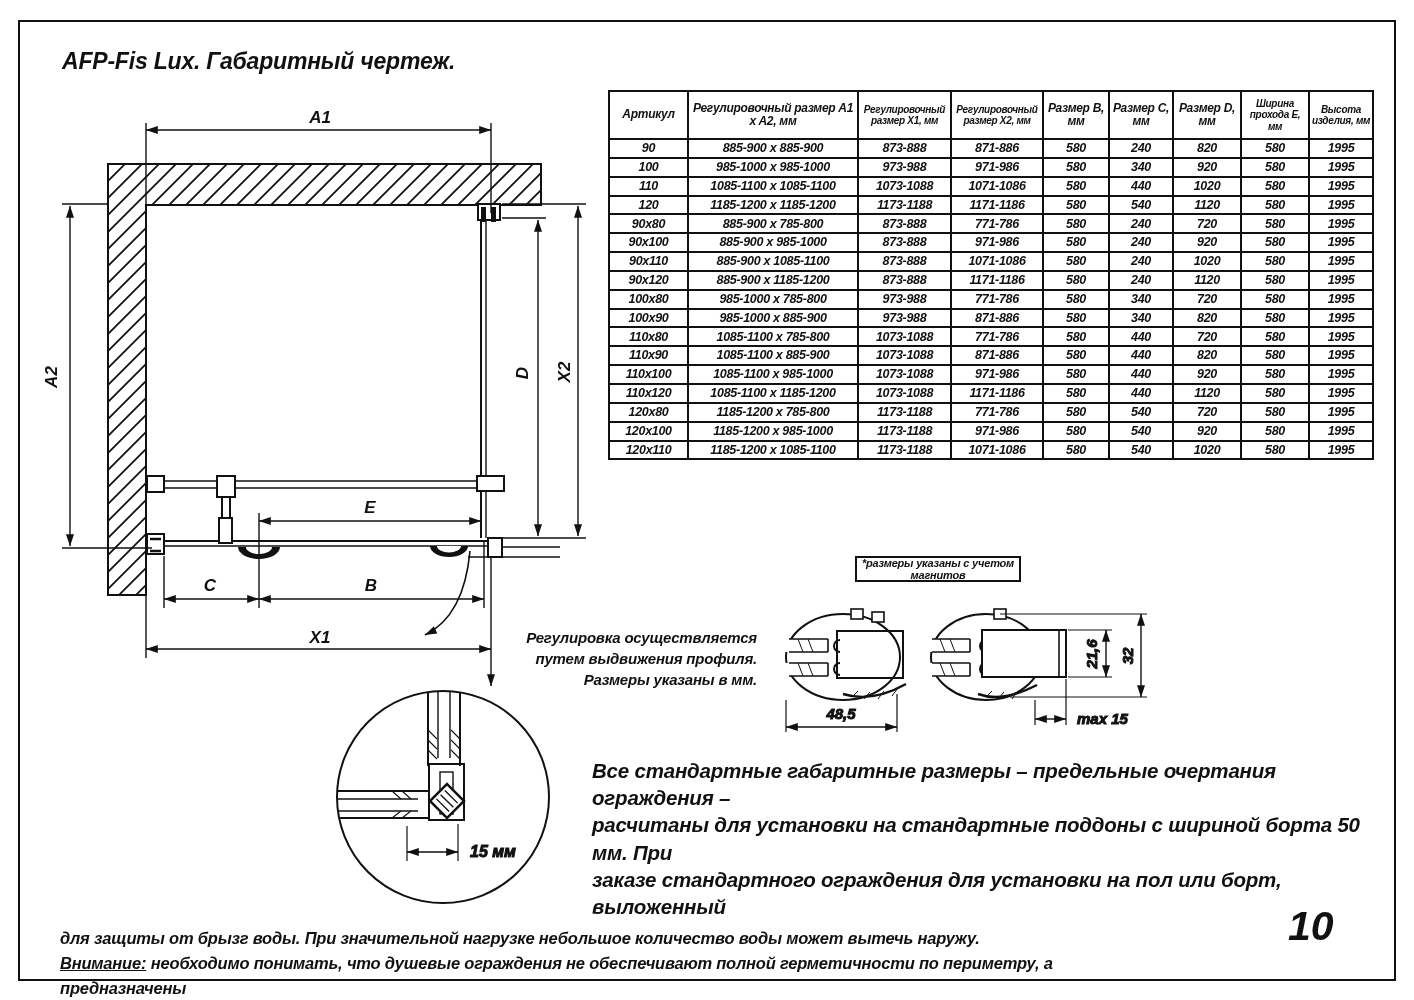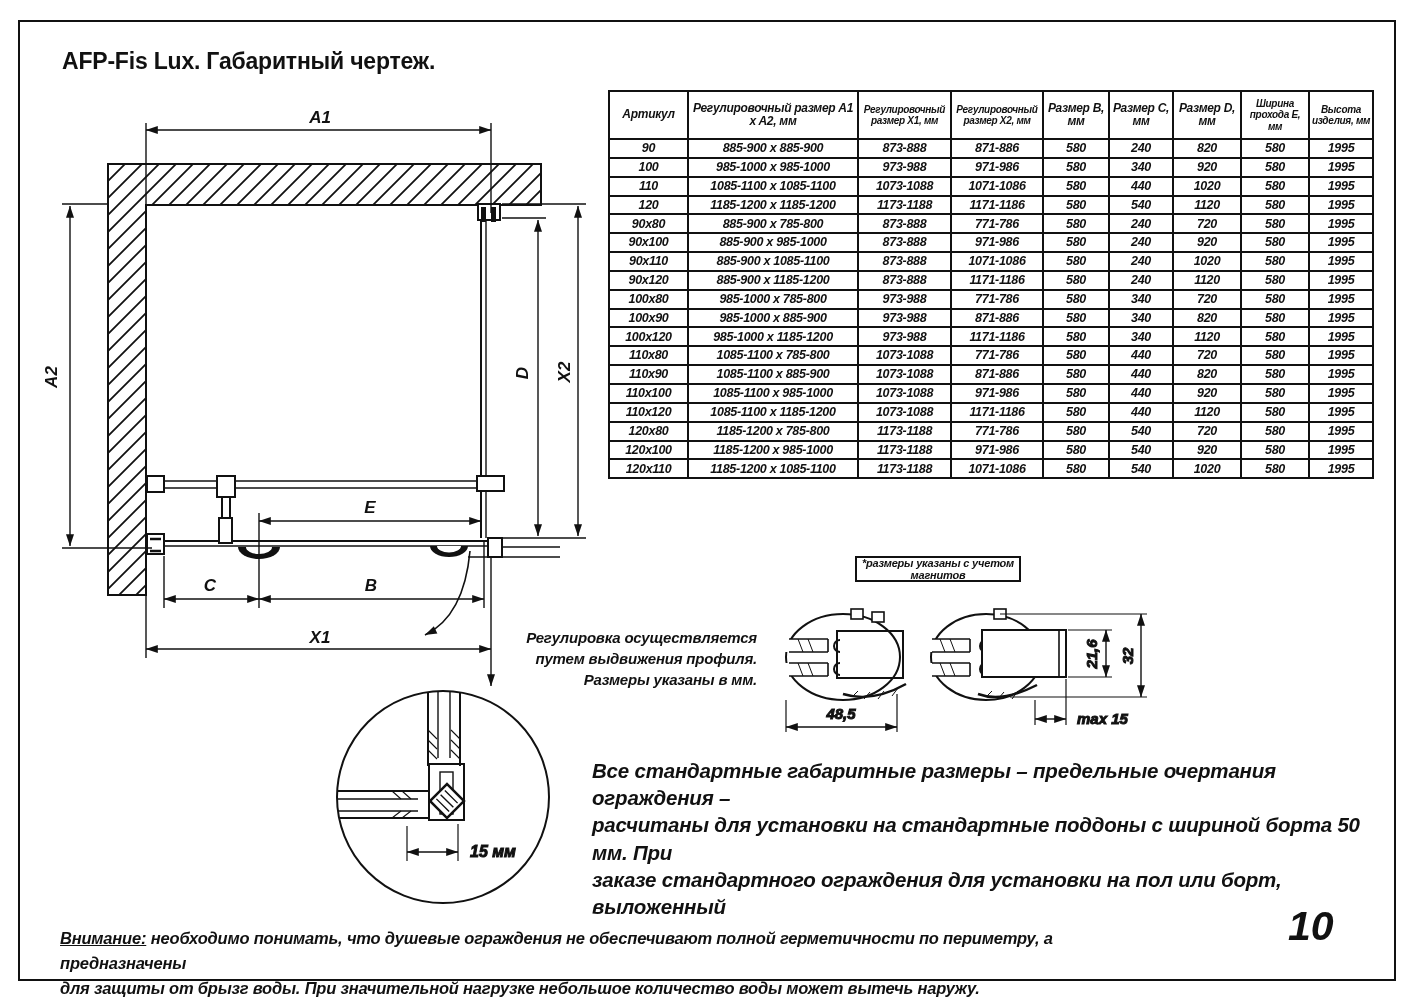--- a/index.html
+++ b/index.html
@@ -1,21 +1,21 @@
 <!DOCTYPE html>
 <html><head>
 <meta charset="utf-8">
 <style>
   html,body{margin:0;padding:0;background:#e8e8e8;}
   .page{position:relative;width:1414px;height:1000px;background:#fff;overflow:hidden;
         font-family:"Liberation Sans",sans-serif;color:#111;}
   .page *{box-sizing:border-box;}
   svg.lineart{position:absolute;left:0;top:0;}
   svg .t{font-family:"Liberation Sans",sans-serif;font-style:italic;font-weight:bold;fill:#111;}
-  .title{position:absolute;left:62px;top:48px;font-size:23px;font-weight:bold;letter-spacing:-0.2px;}
+  .title{position:absolute;left:62px;top:48px;font-size:23px;font-weight:bold;font-style:italic;letter-spacing:-0.2px;}
   .tablewrap{position:absolute;left:608px;top:90px;}
   table.dims{border-collapse:collapse;table-layout:fixed;width:764px;}
   table.dims th,table.dims td{border:2px solid #111;font-style:italic;text-align:center;
       vertical-align:middle;padding:0 1px;letter-spacing:-0.3px;overflow:hidden;}
   table.dims thead th{font-weight:bold;font-size:12px;line-height:1.12;height:48px;}
   table.dims thead th:nth-child(3),table.dims thead th:nth-child(4),
   table.dims thead th:nth-child(8),table.dims thead th:nth-child(9){font-size:10px;}
   table.dims tbody td{font-weight:bold;font-size:12.5px;height:18.85px;line-height:1;}
   .footnote{position:absolute;left:855px;top:556px;width:166px;height:26px;border:2px solid #111;
       display:flex;align-items:center;justify-content:center;text-align:center;
@@ -332,31 +332,20 @@
             <td>985-1000 x 885-900</td>
             <td>973-988</td>
             <td>871-886</td>
             <td>580</td>
             <td>340</td>
             <td>820</td>
             <td>580</td>
             <td>1995</td>
           </tr>
           <tr>
-            <td>100x120</td>
-            <td>985-1000 x 1185-1200</td>
-            <td>973-988</td>
-            <td>1171-1186</td>
-            <td>580</td>
-            <td>340</td>
-            <td>1120</td>
-            <td>580</td>
-            <td>1995</td>
-          </tr>
-          <tr>
             <td>110x80</td>
             <td>1085-1100 x 785-800</td>
             <td>1073-1088</td>
             <td>771-786</td>
             <td>580</td>
             <td>440</td>
             <td>720</td>
             <td>580</td>
             <td>1995</td>
           </tr>
@@ -438,19 +427,19 @@
     <div>Размеры указаны в мм.</div>
   </div>
 
   <div class="bigpara">
     <div>Все стандартные габаритные размеры – предельные очертания ограждения –</div>
     <div>расчитаны для установки на стандартные поддоны с шириной борта 50 мм. При</div>
     <div>заказе стандартного ограждения для установки на пол или борт, выложенный</div>
   </div>
 
   <div class="warning">
+    <div>для защиты от брызг воды. При значительной нагрузке небольшое количество воды может вытечь наружу.</div>
     <div><span class="ul">Внимание:</span><span> необходимо понимать, что душевые ограждения не обеспечивают полной герметичности по периметру, а предназначены</span></div>
-    <div>для защиты от брызг воды. При значительной нагрузке небольшое количество воды может вытечь наружу.</div>
   </div>
 
   <div class="pagenum">10</div>
 
 </div>
 
 </body></html>

